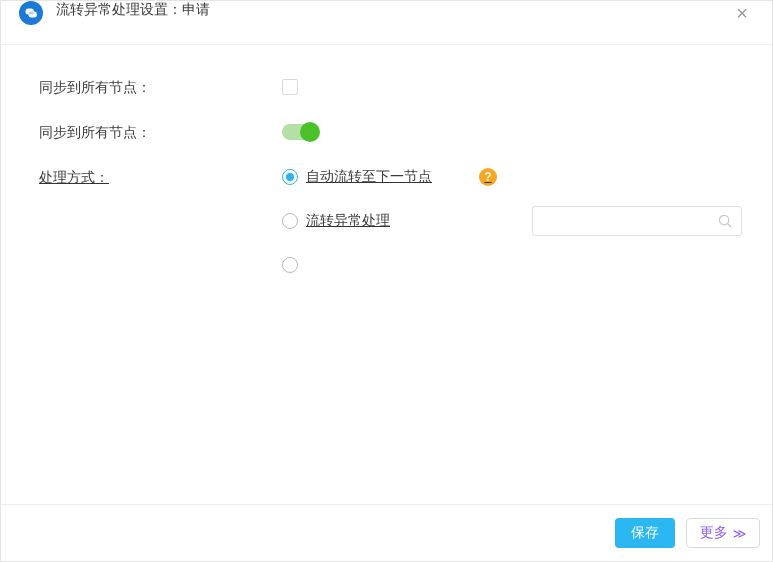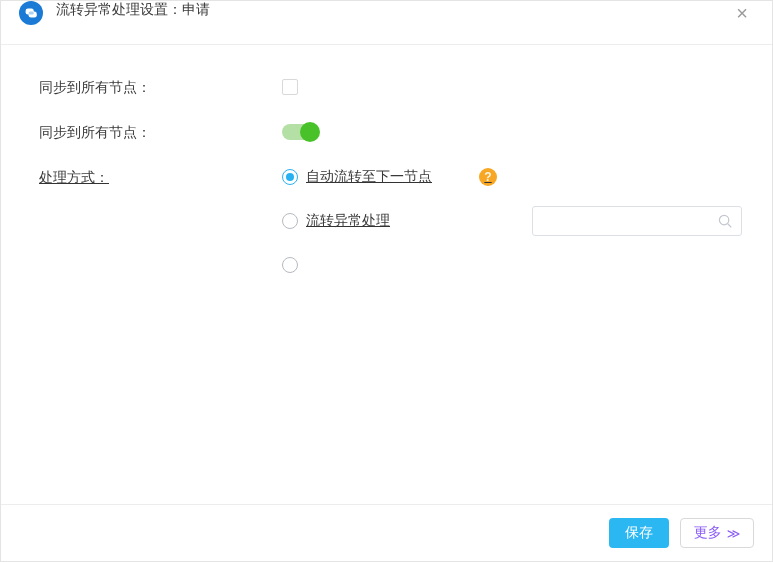--- a/index.html
+++ b/index.html
@@ -98,21 +98,21 @@
     font-family: "Liberation Sans", sans-serif;
     background: transparent;
   }
   .search-icon { flex: 0 0 auto; width: 15px; height: 15px; }
   
   .dlg-footer {
     position: absolute; left: 0; right: 0; bottom: 0;
     height: 57px;
     border-top: 1px solid #ededed;
     display: flex; align-items: center; justify-content: flex-end;
-    padding-right: 18px; gap: 11px;
+    padding-right: 12px; gap: 11px;
     background: #fff;
   }
   .btn {
     height: 30px; border-radius: 4px; font-size: 14px;
     display: flex; align-items: center; justify-content: center;
     cursor: pointer; font-family: "Liberation Sans", sans-serif;
   }
   .btn-save { width: 60px; background: #2bb7f2; color: #fff; border: none; }
   .btn-more { width: 74px; background: #fff; color: #8b5cf6; border: 1px solid #d9d9d9; gap: 5px; }
   .btn-more .chev { font-size: 13px; }

